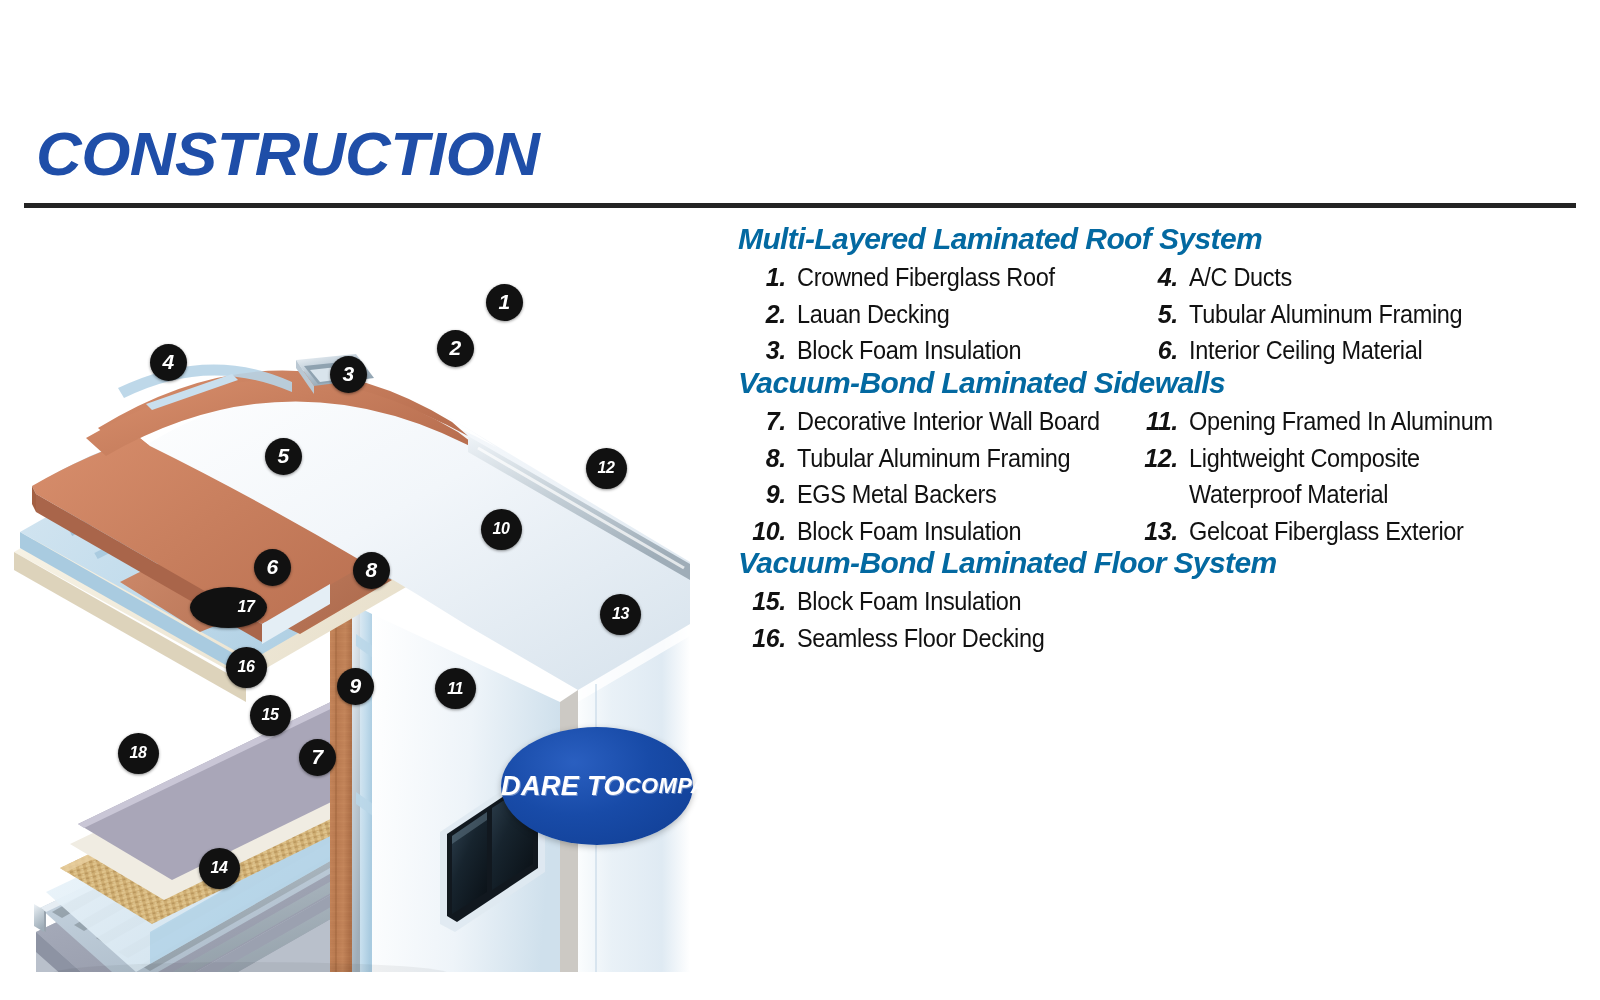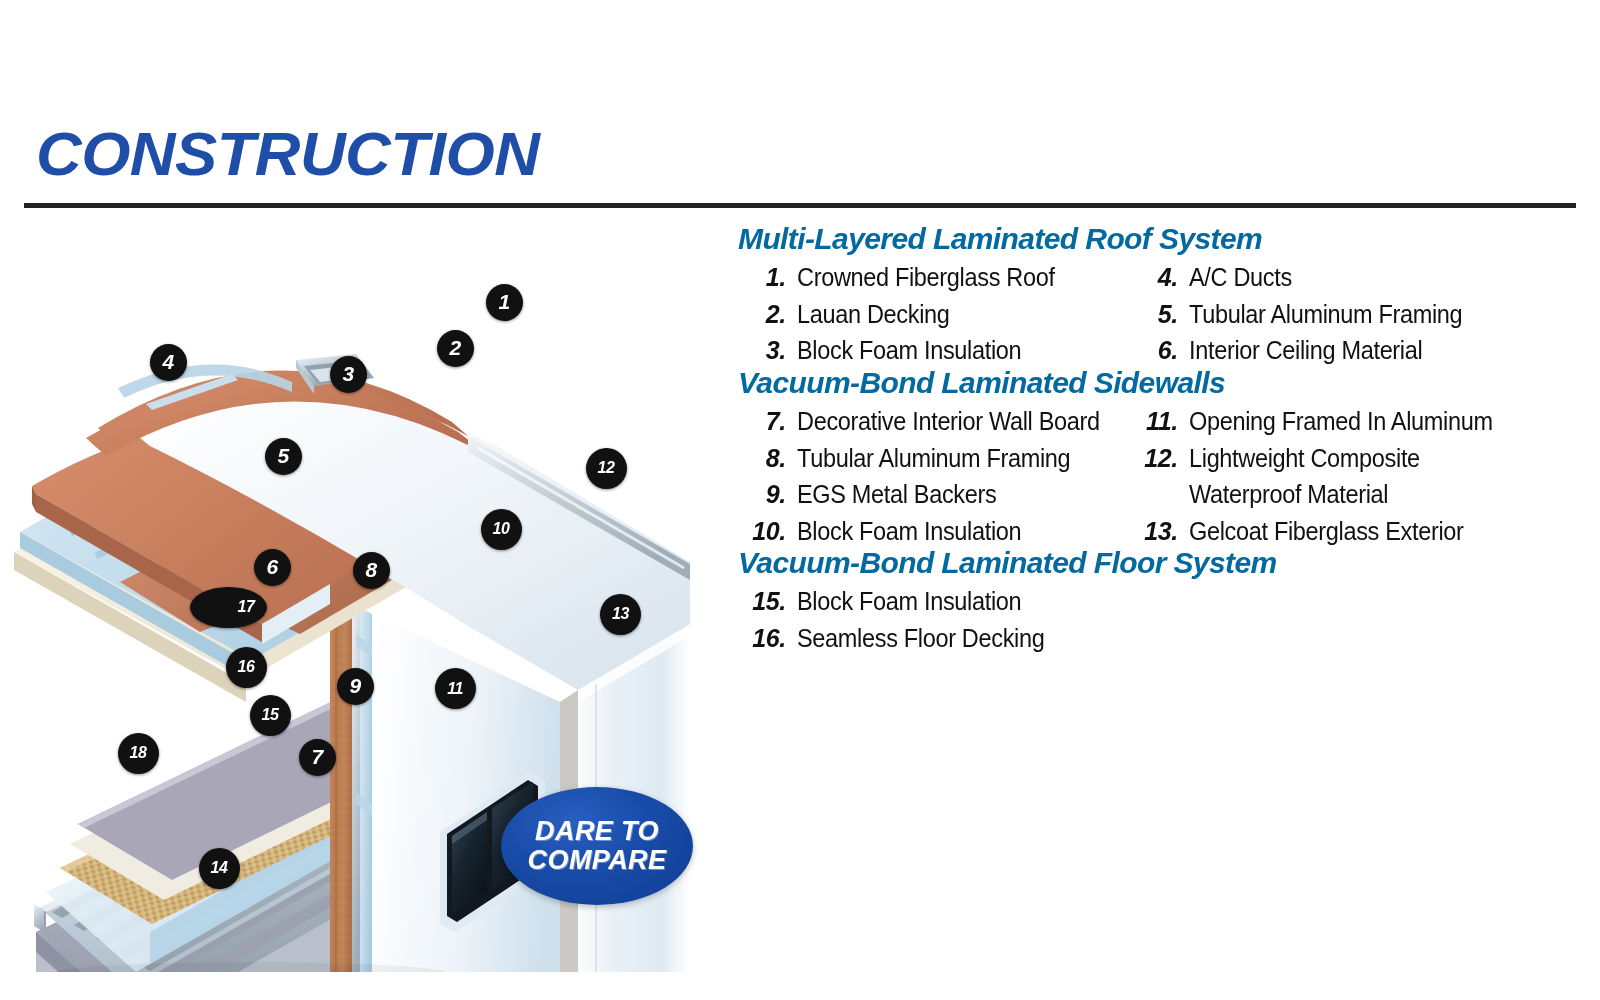--- a/index.html
+++ b/index.html
@@ -63,33 +63,33 @@
     font-weight:700;font-style:italic;
     box-shadow:0 1px 3px rgba(0,0,0,.45);
     letter-spacing:-0.5px;
     user-select:none;
   }
   .badge.sz1{width:37px;height:37px;font-size:21px;}
   .badge.sz2{width:41px;height:41px;font-size:16px;}
 
   
   #dare{
-    position:absolute;left:501px;top:787px;width:192px;height:118px;
+    position:absolute;left:501px;top:727px;width:192px;height:118px;
     border-radius:50%;
     background:radial-gradient(ellipse at 38% 30%, #2a5fc0 0%, #184ba8 45%, #103d92 100%);
-    display:flex;flex-direction:column;align-items:center;justify-content:center;
+    display:flex;flex-direction:row;align-items:center;justify-content:flex-start;
     box-shadow:0 2px 6px rgba(0,0,0,.25);
   }
   #dare span{
     color:#fff;font-weight:700;font-style:italic;
     font-size:27px;line-height:1.07;letter-spacing:0.4px;
     text-shadow:1px 1px 0 rgba(255,255,255,.35);
     white-space:nowrap;
   }
-  #dare span.l2{font-size:27px;}
+  #dare span.l2{font-size:22px;}
 </style>
 </head>
 <body>
 
 <div id="page">
 
   <div id="page-title">CONSTRUCTION</div>
   <div id="title-rule"></div>
 
   <div id="art">

